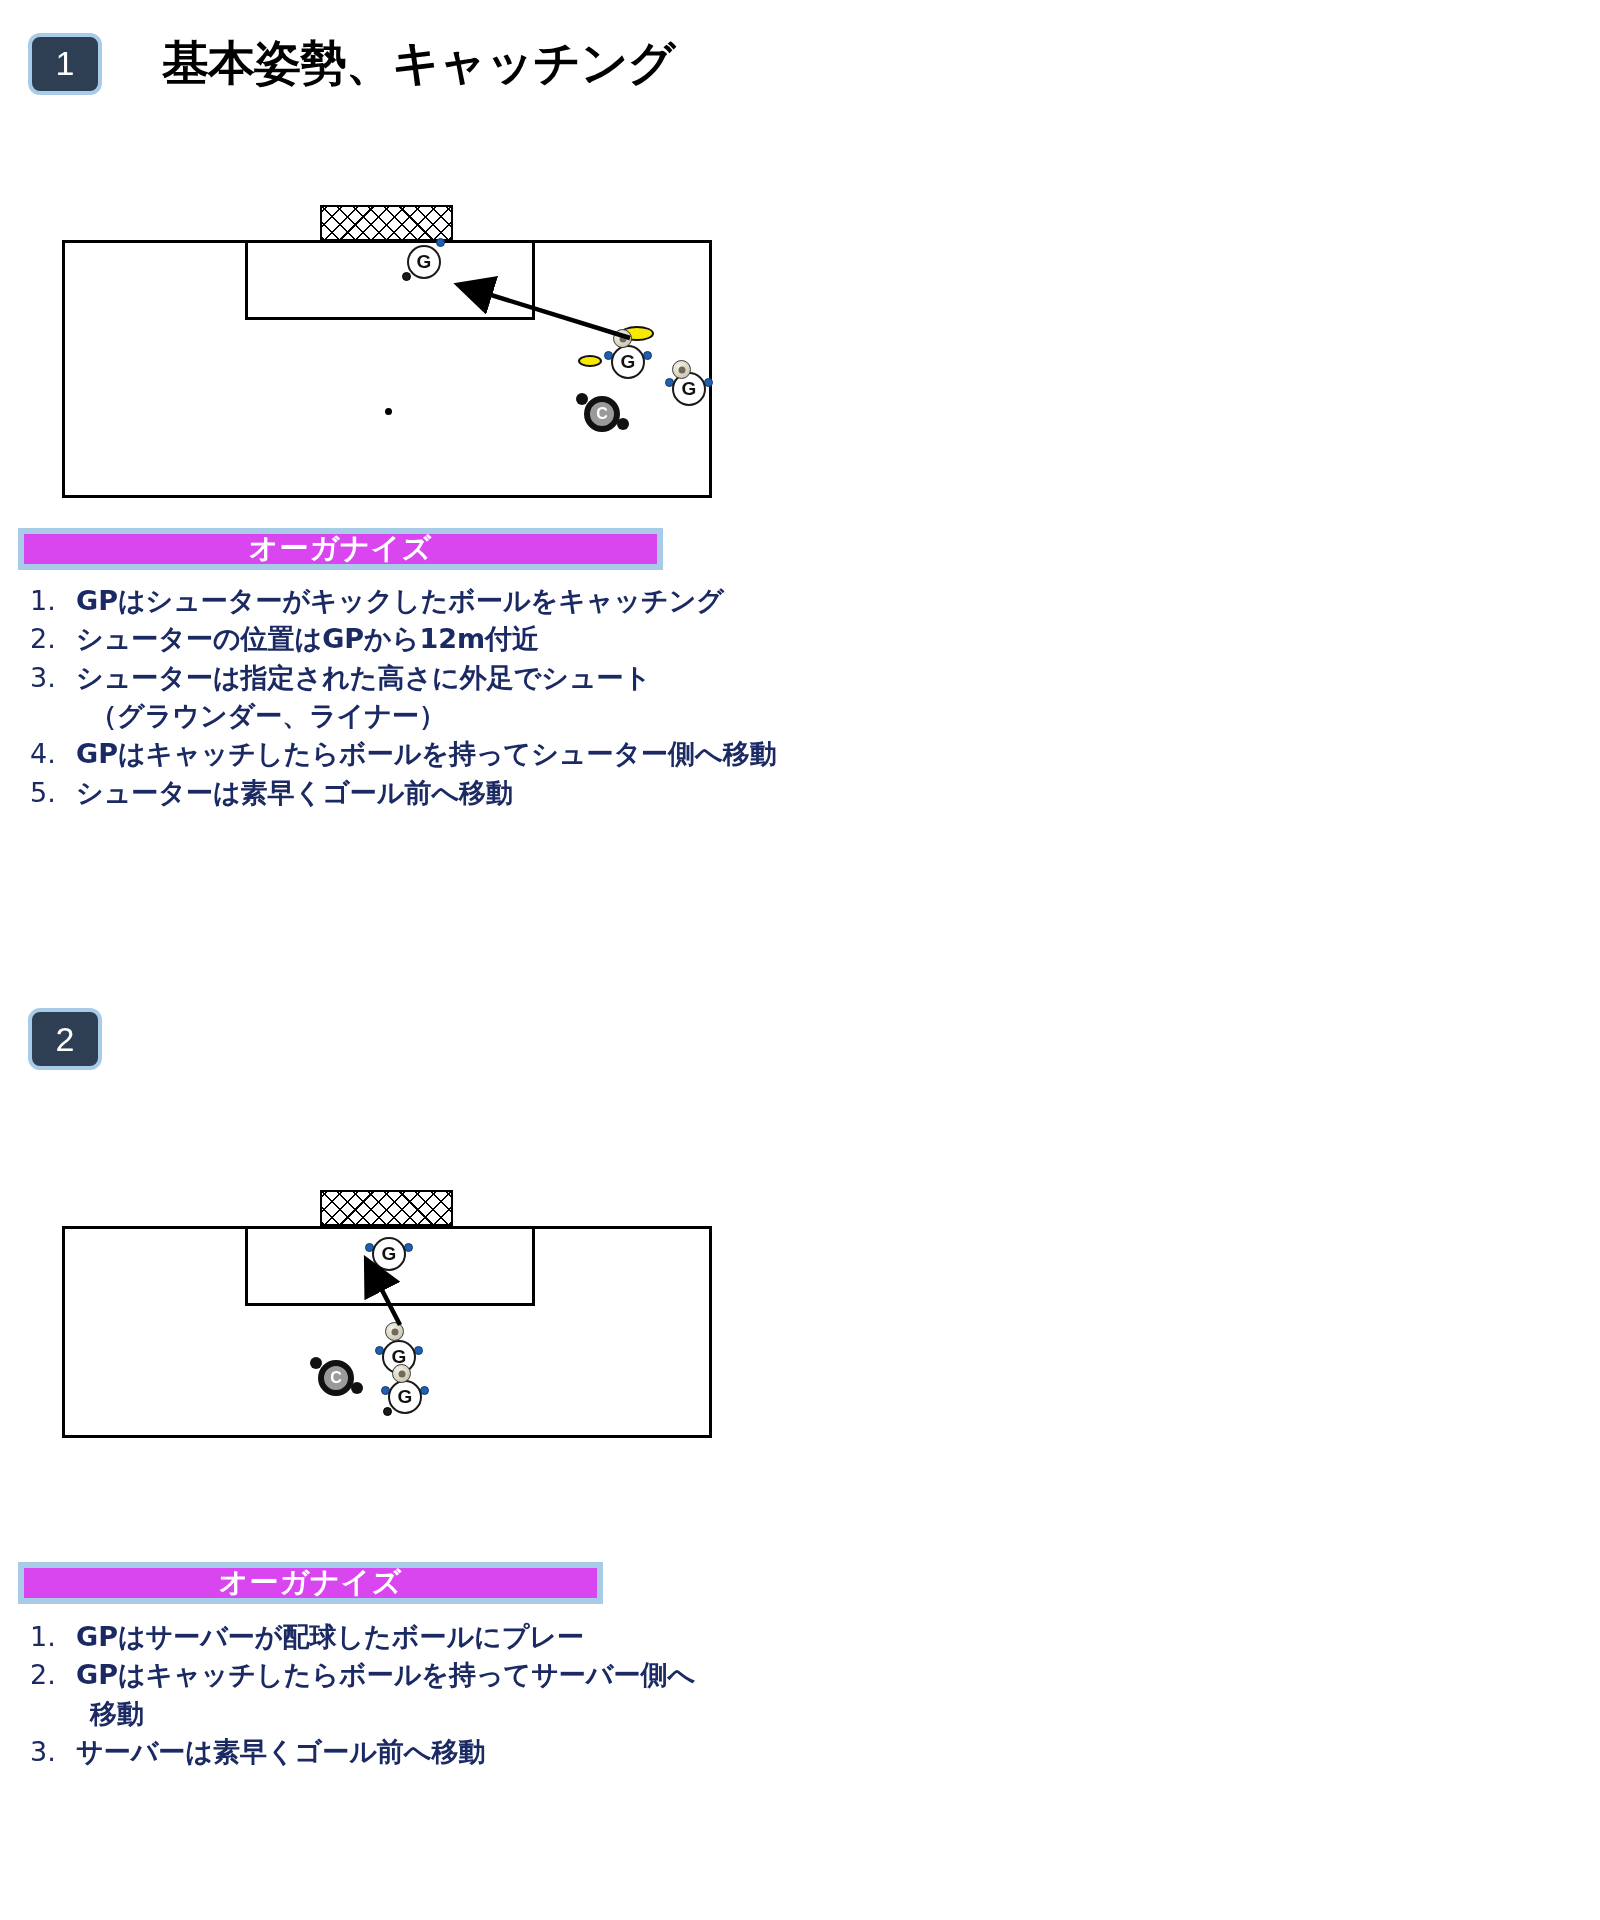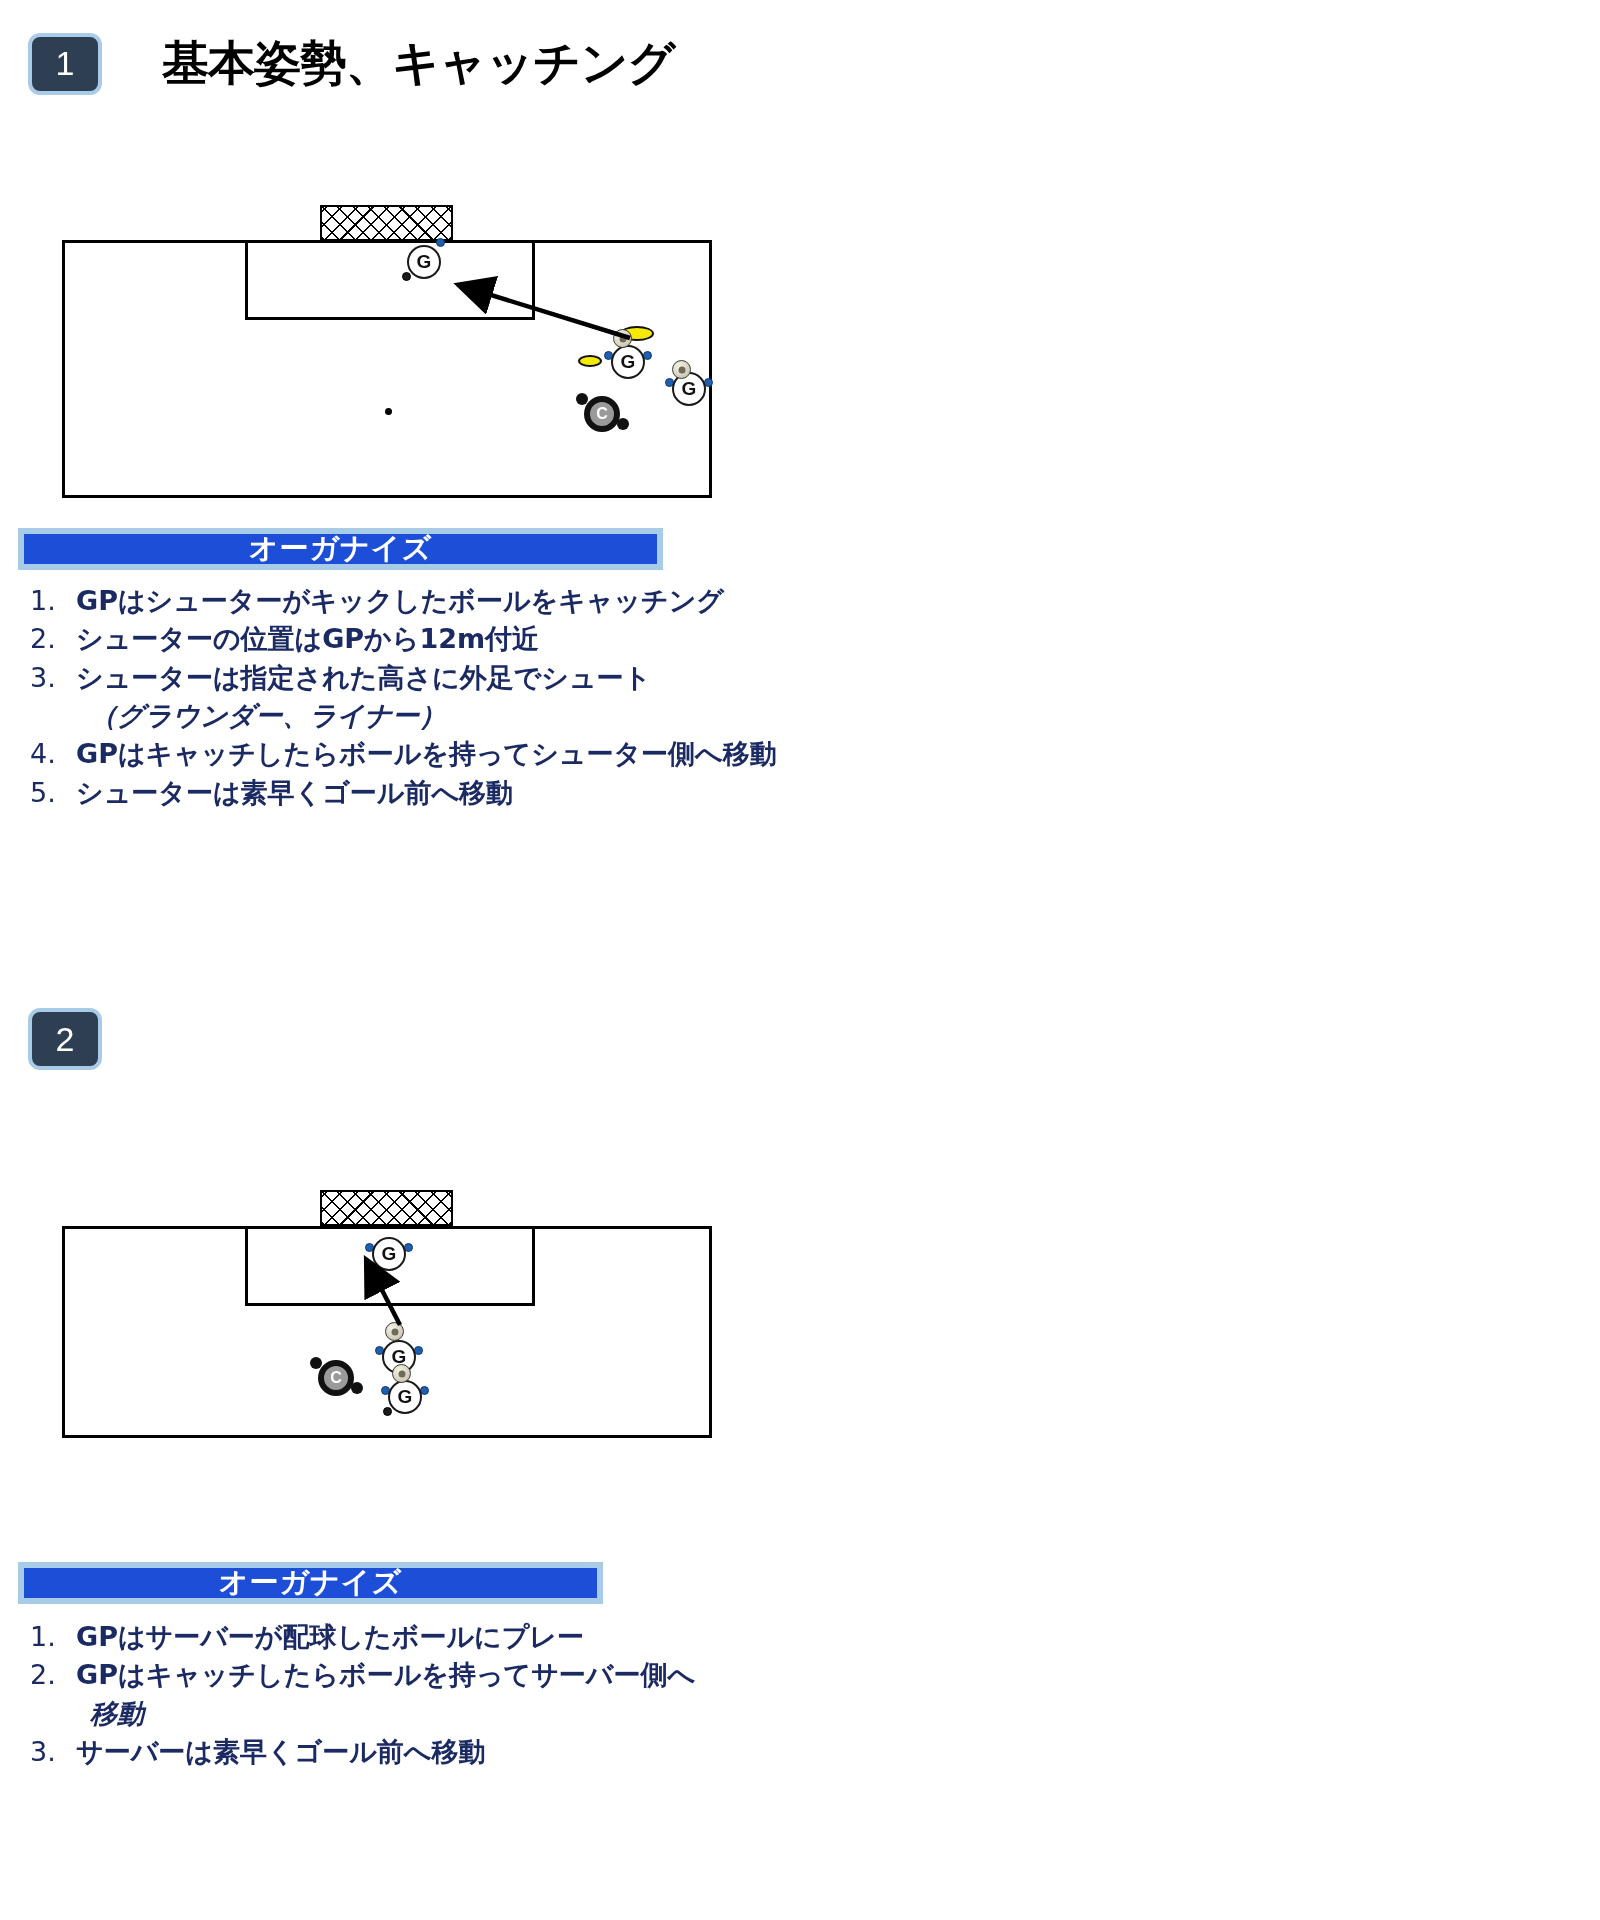--- a/index.html
+++ b/index.html
@@ -190,21 +190,21 @@
   .arrow-svg {
     position: absolute;
     left: 0; top: 0;
     overflow: visible;
     pointer-events: none;
   }
 
   
   .organize-banner {
     position: absolute;
-    background: #1d4ed8;
+    background: #d946ef;
     border: 6px solid #a8cbe8;
     box-sizing: border-box;
     display: flex;
     align-items: center;
     justify-content: center;
     color: #ffffff;
     font-size: 29px;
     font-weight: bold;
     letter-spacing: 1px;
     font-family: "DejaVu Sans", "Liberation Sans", sans-serif;
@@ -231,21 +231,20 @@
     padding-left: 8px;
     box-sizing: border-box;
     font-weight: normal;
   }
   .olist-text {
     flex: 1 1 auto;
   }
   .olist-cont {
     padding-left: 68px;
     white-space: nowrap;
-    font-style: italic;
   }
 </style>
 </head>
 <body>
 
 <div class="page">
 
   <div class="section-head" style="left:28px; top:32px;">
     <div class="num-badge">1</div>
     <div class="section-title">基本姿勢、キャッチング</div>

